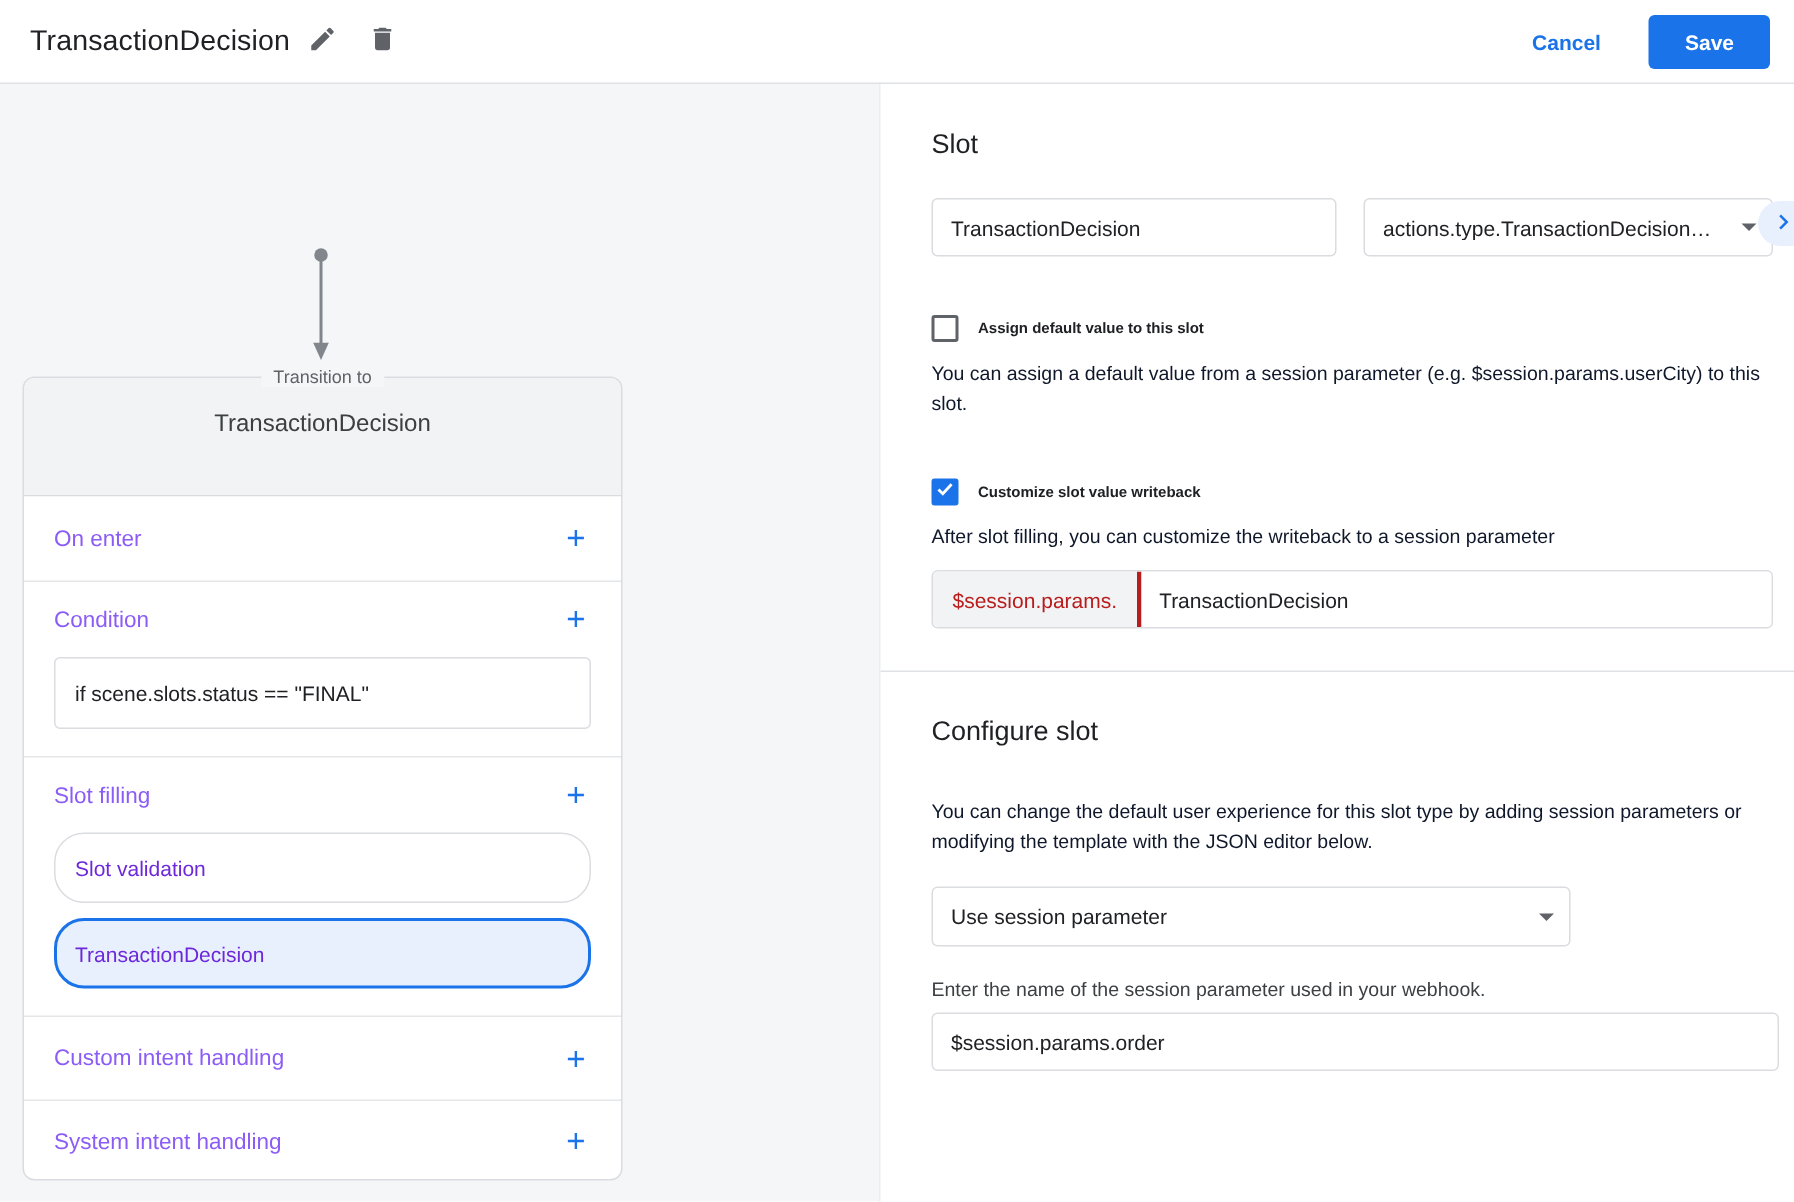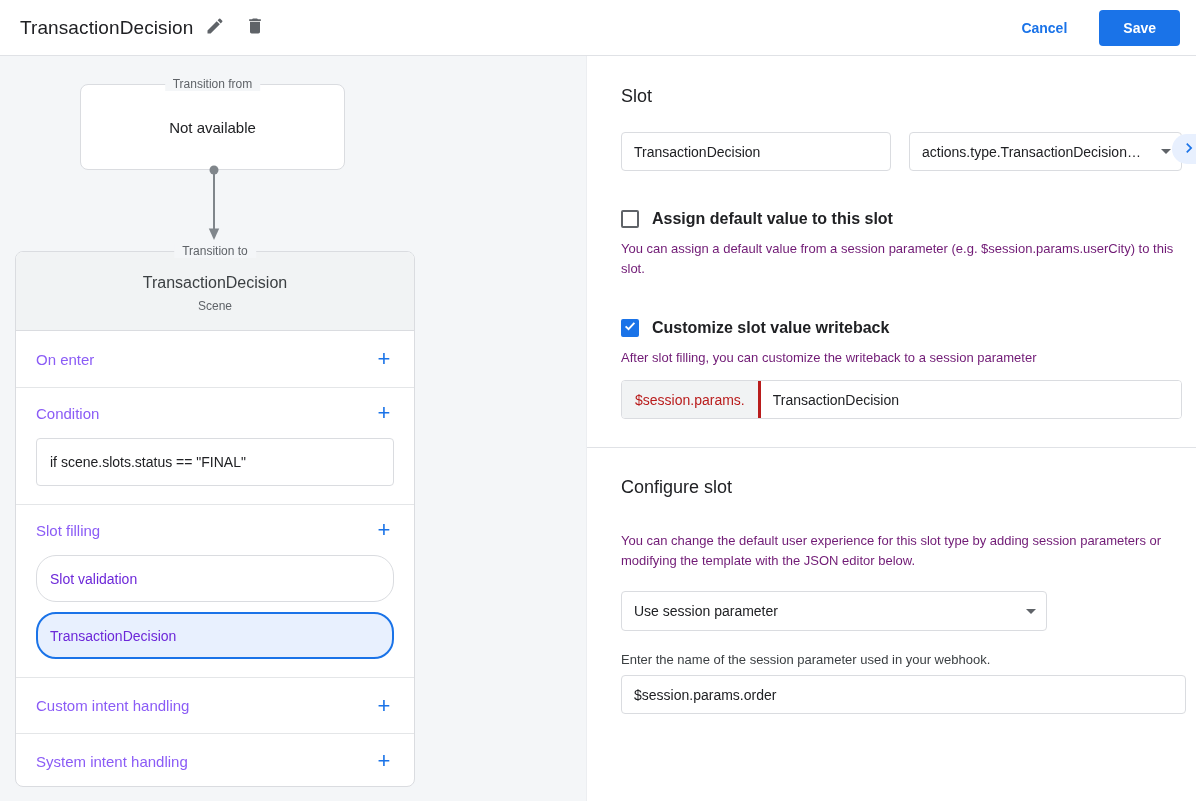--- a/index.html
+++ b/index.html
@@ -73,22 +73,22 @@
   .select-value { flex:1; font-size:14px; color:#202124; white-space:nowrap; overflow:hidden; }
   .caret-icon { width:0; height:0; border-left:5px solid transparent; border-right:5px solid transparent;
     border-top:5px solid #5f6368; margin-left:8px; flex:none; }
 
   .check-row { display:flex; align-items:center; cursor:pointer; }
   .check-row-1 { margin-top:39px; }
   .check-row-2 { margin-top:40px; }
   .checkbox { width:18px; height:18px; border:2px solid #5f6368; border-radius:2px; flex:none;
     background:#fff; display:flex; align-items:center; justify-content:center; }
   .checkbox.checked { background:#1a73e8; border-color:#1a73e8; }
-  .check-label { font-size:16px; font-weight:bold; color:#202124; margin-left:13px; }
-  .desc { font-size:13px; color:#701a75; line-height:20px; margin-top:11px; max-width:585px; }
+  .check-label { font-size:10px; font-weight:bold; color:#202124; margin-left:13px; }
+  .desc { font-size:13px; color:#0f172a; line-height:20px; margin-top:11px; max-width:585px; }
 
   .writeback { display:flex; width:561px; height:39px; border:1px solid #dadce0; border-radius:4px;
     margin-top:12px; overflow:hidden; }
   .wb-prefix { background:#f1f3f4; border-right:3px solid #b91c1c; display:flex; align-items:center;
     padding:0 13px; font-size:14px; color:#b91c1c; flex:none; }
   .wb-input { flex:1; border:none; outline:none; font-size:14px; color:#202124; padding:0 12px;
     font-family:inherit; }
 
   .panel-divider { border:none; border-top:1px solid #e0e2e6; margin:28px -15px 0 -34px; }
   .h-configure { padding-top:29px; }
@@ -118,39 +118,34 @@
   </button>
   <div class="topbar-spacer"></div>
   <button class="cancel-btn">Cancel</button>
   <button class="save-btn">Save</button>
 </div>
 
 <div class="content">
 
   <div class="canvas">
 
-    <div class="flow-box">
-      <span class="flow-legend">Transition from</span>
-      <div class="flow-box-text">Not available</div>
-    </div>
 
     <div class="connector">
       <svg width="18" height="76" viewBox="0 0 18 76">
         <circle cx="9" cy="5" r="4.5" fill="#80868b"></circle>
         <line x1="9" y1="9" x2="9" y2="64" stroke="#80868b" stroke-width="2"></line>
         <path d="M9 75 L3.8 63.5 L14.2 63.5 Z" fill="#80868b"></path>
       </svg>
     </div>
 
     <div class="card">
       <span class="card-legend">Transition to</span>
 
       <div class="card-header">
         <div class="card-header-title">TransactionDecision</div>
-        <div class="card-header-sub">Scene</div>
       </div>
 
       <div class="card-row">
         <span class="row-label">On enter</span>
         <span class="add-icon">+</span>
       </div>
 
       <div class="section">
         <div class="section-head">
           <span class="row-label">Condition</span>

